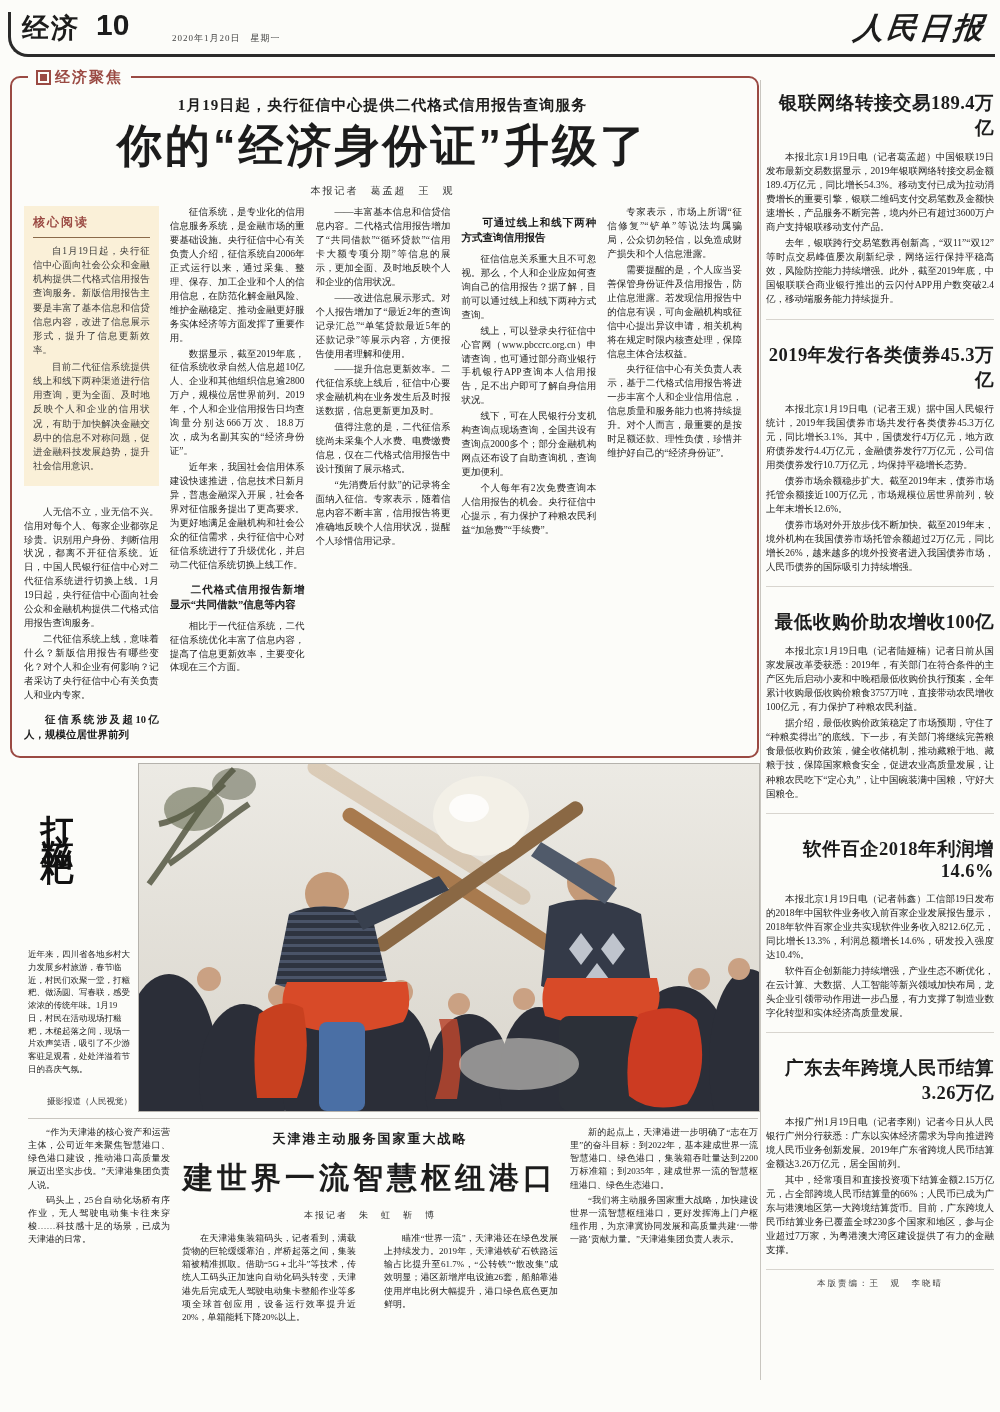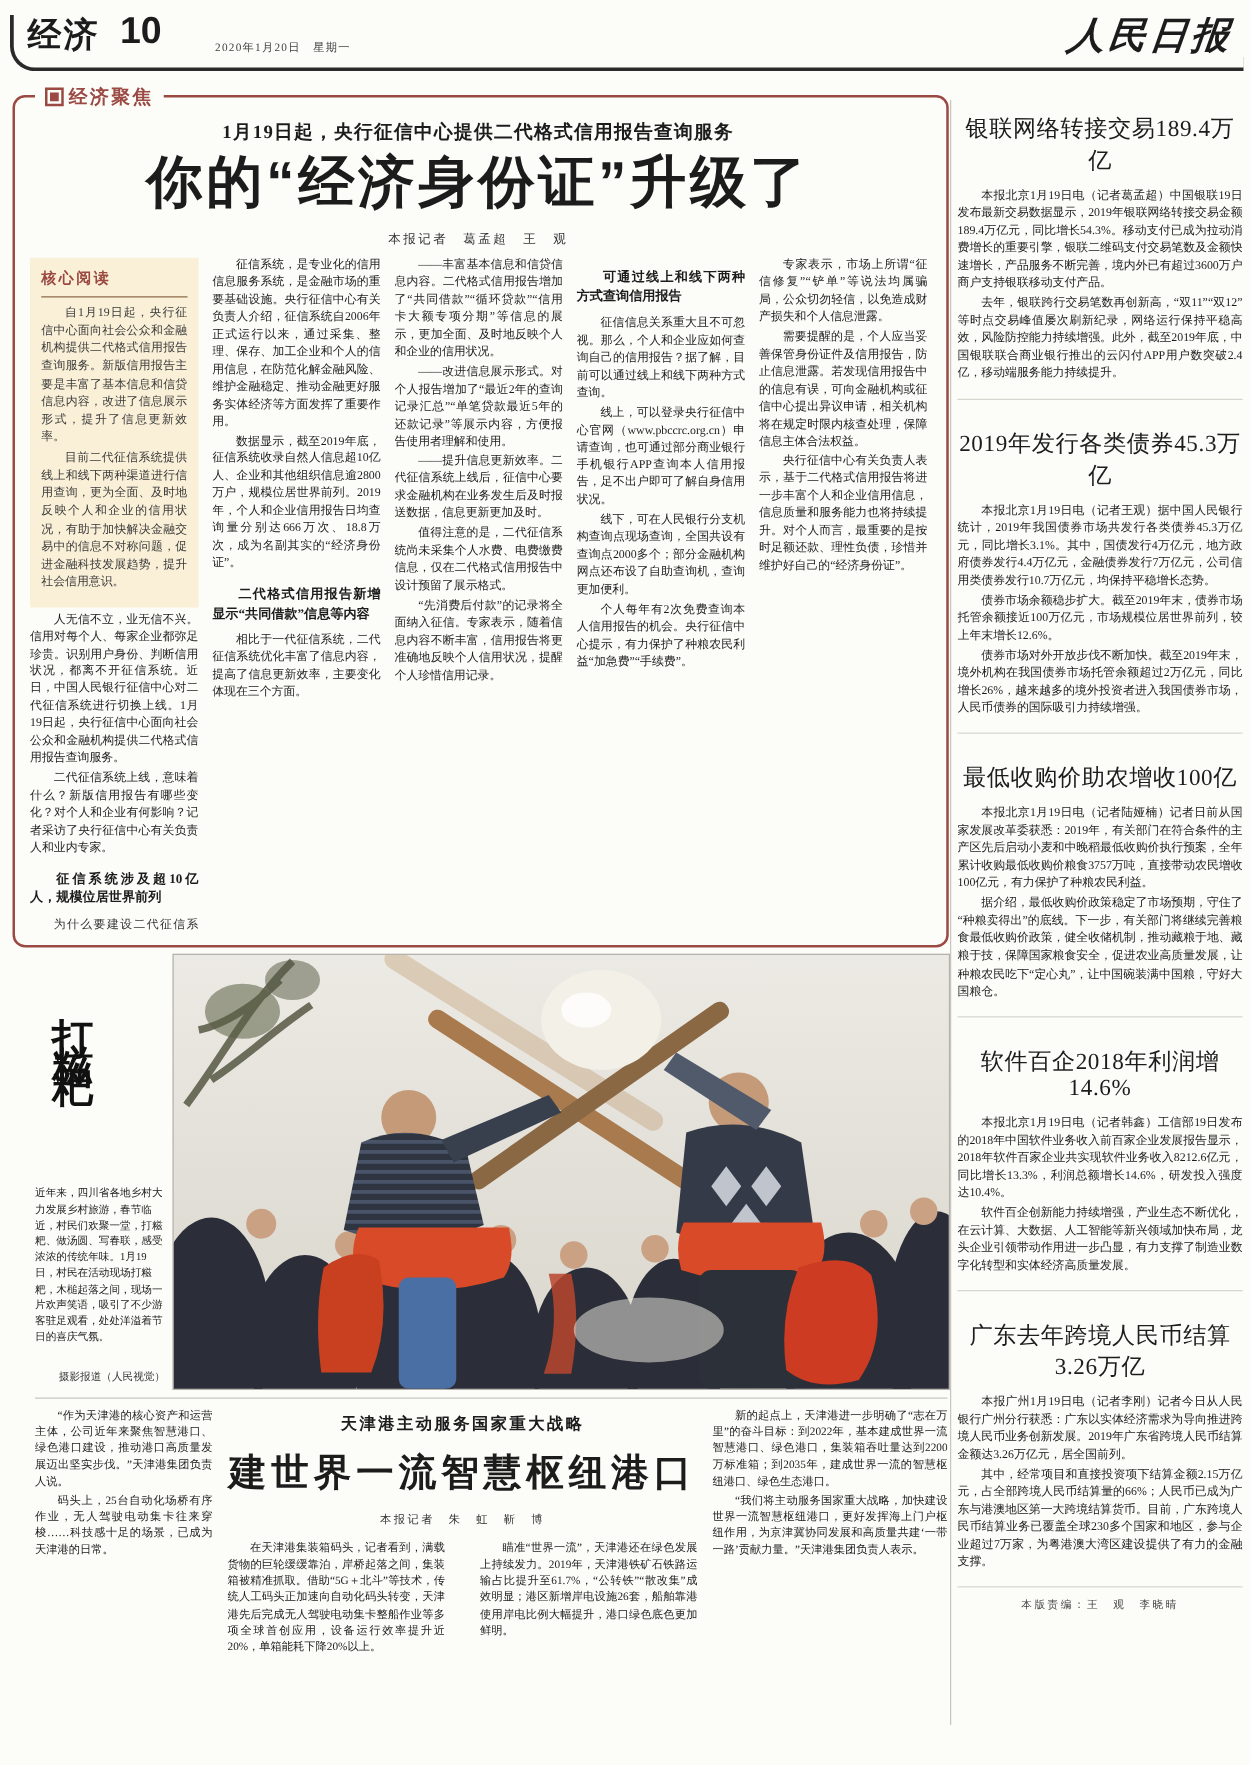--- a/index.html
+++ b/index.html
@@ -19,32 +19,32 @@
   .feature-tag{left:28px;top:68px;background:#fcfcf9;padding:0 8px;color:#9a4a43;
                font-size:15px;font-weight:700;letter-spacing:2px;display:flex;align-items:center;gap:4px;}
   .tag-icon{width:11px;height:11px;border:2px solid #9a4a43;display:inline-block;position:relative;}
   .tag-icon::after{content:"";position:absolute;left:2px;top:2px;right:2px;bottom:2px;background:#9a4a43;}
   .kicker{left:30px;top:96px;width:705px;text-align:center;font-size:15px;font-weight:700;letter-spacing:1px;}
   .headline{left:30px;top:116px;width:705px;text-align:center;font-size:45px;font-weight:900;
             letter-spacing:3px;font-family:"Liberation Sans","DejaVu Sans",sans-serif;}
   .byline{left:30px;top:184px;width:705px;text-align:center;font-size:10px;color:#333;letter-spacing:2px;}
   .feature-cols{left:24px;top:206px;width:718px;height:540px;display:flex;gap:11px;}
   .fcol{flex:1 1 0;font-size:9.5px;line-height:1.47;overflow:hidden;}
-  .core-box{background:#faf0d8;padding:8px 9px 10px;margin-bottom:4px;}
+  .core-box{background:#faf0d8;padding:8px 9px 10px;margin-bottom:20px;}
   .core-title{color:#9a4a43;font-weight:700;font-size:12px;letter-spacing:2px;
               border-bottom:1px solid #8a6a4a;padding-bottom:5px;margin-bottom:6px;}
   .core-box .para{font-size:9.5px;line-height:1.5;color:#3a3a3a;}
   .para{text-align:justify;text-indent:2em;margin:0 0 2px;}
   .para.sub{font-weight:700;font-size:10.5px;margin:9px 0 7px;}
   .para.q{margin-top:7px;color:#333;}
   
   .rail{left:766px;top:76px;width:228px;height:1306px;}
   .rail-art{padding:4px 0 10px;border-bottom:1px solid #d8d5cf;margin-bottom:8px;}
   .rail-art:last-of-type{border-bottom:none;}
-  .rail-h{font-size:18.5px;font-weight:400;text-align:center;letter-spacing:0.5px;margin:10px 0 10px;}
+  .rail-h{font-size:18.5px;font-weight:700;text-align:right;letter-spacing:0.5px;margin:10px 0 10px;}
   .rail-b{font-size:9.5px;line-height:1.48;overflow:hidden;}
   .rail-foot{text-align:center;font-size:8.5px;color:#444;letter-spacing:2px;margin-top:4px;}
   .vrule{left:760px;top:80px;width:1px;height:1300px;background:#c9c6c0;}
   
   .photo-frame{left:138px;top:763px;width:620px;height:347px;border:1px solid #b5b2ac;background:#e6e4de;}
   .photo-frame svg{display:block;width:100%;height:100%;}
   .photo-title{left:34px;top:788px;writing-mode:vertical-rl;font-size:33px;font-weight:700;
                letter-spacing:20px;color:#111;}
   .photo-caption{left:28px;top:948px;width:104px;font-size:8.5px;line-height:1.5;overflow:hidden;height:148px;}
   .photo-credit{left:28px;top:1096px;width:104px;font-size:8.5px;text-align:right;color:#333;}
@@ -90,20 +90,21 @@
     <div>
         <p class="para p">人无信不立，业无信不兴。信用对每个人、每家企业都弥足珍贵。识别用户身份、判断信用状况，都离不开征信系统。近日，中国人民银行征信中心对二代征信系统进行切换上线。1月19日起，央行征信中心面向社会公众和金融机构提供二代格式信用报告查询服务。</p>
         <p class="para p">二代征信系统上线，意味着什么？新版信用报告有哪些变化？对个人和企业有何影响？记者采访了央行征信中心有关负责人和业内专家。</p>
         <p class="para sub">征信系统涉及超10亿人，规模位居世界前列</p>
         <p class="para q">为什么要建设二代征信系统？</p>
       </div>
   </div>
   <div class="fcol">
       <p class="para p">征信系统，是专业化的信用信息服务系统，是金融市场的重要基础设施。央行征信中心有关负责人介绍，征信系统自2006年正式运行以来，通过采集、整理、保存、加工企业和个人的信用信息，在防范化解金融风险、维护金融稳定、推动金融更好服务实体经济等方面发挥了重要作用。</p>
       <p class="para p">数据显示，截至2019年底，征信系统收录自然人信息超10亿人、企业和其他组织信息逾2800万户，规模位居世界前列。2019年，个人和企业信用报告日均查询量分别达666万次、18.8万次，成为名副其实的“经济身份证”。</p>
+      <p class="para p">近年来，我国社会信用体系建设快速推进，信息技术日新月异，普惠金融深入开展，社会各界对征信服务提出了更高要求。为更好地满足金融机构和社会公众的征信需求，央行征信中心对征信系统进行了升级优化，并启动二代征信系统切换上线工作。</p>
       <p class="para sub">二代格式信用报告新增显示“共同借款”信息等内容</p>
       <p class="para p">相比于一代征信系统，二代征信系统优化丰富了信息内容，提高了信息更新效率，主要变化体现在三个方面。</p>
     </div>
   <div class="fcol">
       <p class="para p">——丰富基本信息和信贷信息内容。二代格式信用报告增加了“共同借款”“循环贷款”“信用卡大额专项分期”等信息的展示，更加全面、及时地反映个人和企业的信用状况。</p>
       <p class="para p">——改进信息展示形式。对个人报告增加了“最近2年的查询记录汇总”“单笔贷款最近5年的还款记录”等展示内容，方便报告使用者理解和使用。</p>
       <p class="para p">——提升信息更新效率。二代征信系统上线后，征信中心要求金融机构在业务发生后及时报送数据，信息更新更加及时。</p>
       <p class="para p">值得注意的是，二代征信系统尚未采集个人水费、电费缴费信息，仅在二代格式信用报告中设计预留了展示格式。</p>
       <p class="para p">“先消费后付款”的记录将全面纳入征信。专家表示，随着信息内容不断丰富，信用报告将更准确地反映个人信用状况，提醒个人珍惜信用记录。</p>
     </div>

